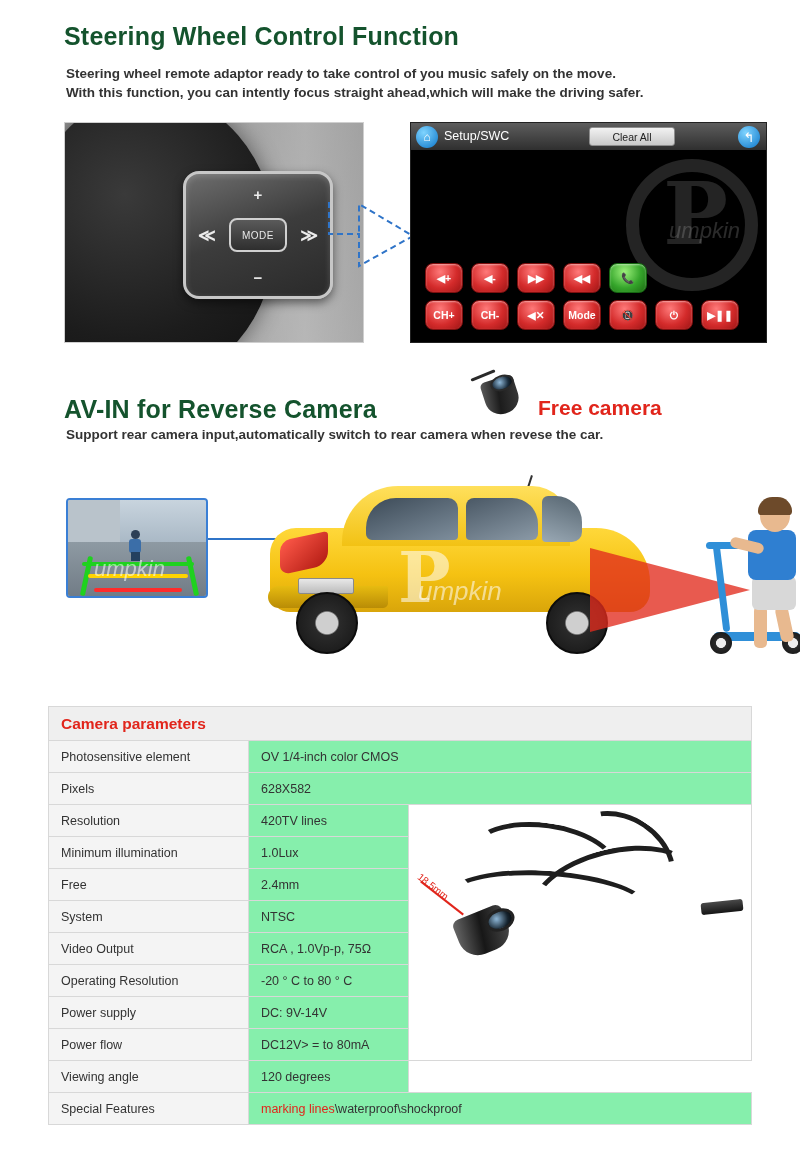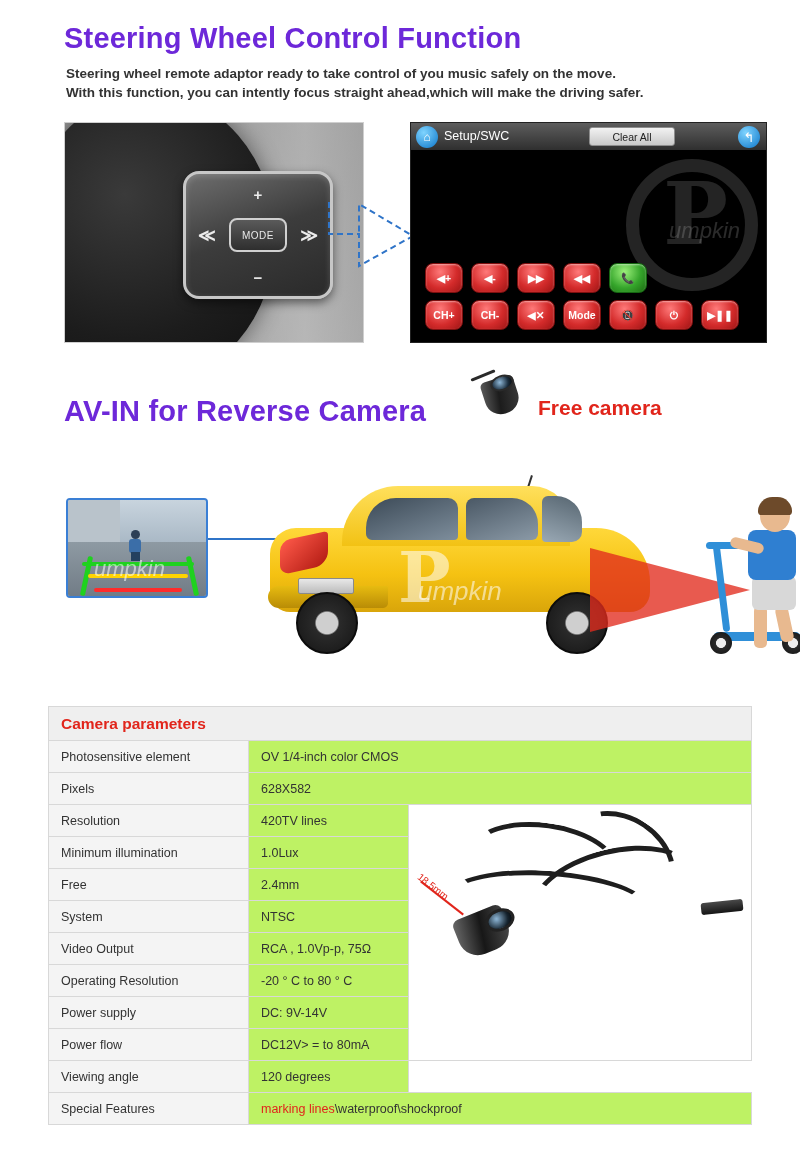--- a/index.html
+++ b/index.html
@@ -7,22 +7,22 @@
     margin: 0; padding: 0;
     width: 800px; height: 1176px;
     background: #ffffff;
     font-family: "Liberation Sans", sans-serif;
     overflow: hidden;
   }
   .page { position: relative; width: 800px; height: 1176px; }
 
   
   .section-title {
-    color: #6d28d9;
-    font-size: 29px;
+    color: #14532d;
+    font-size: 25px;
     font-weight: bold;
     letter-spacing: 0.2px;
   }
   .section-desc {
     color: #333;
     font-size: 13.5px;
     line-height: 19px;
     font-weight: bold;
   }
 
@@ -311,21 +311,21 @@
   .param-table .hdr-row td {
     background: #efefef;
     height: 34px;
   }
   .tbl-title {
     color: #e1251b; font-size: 15.5px; font-weight: bold;
   }
   .param-table td.label {
     width: 200px; background: #f4f4f4;
   }
-  .param-table td.value { width: 160px; background: #bef264; }
+  .param-table td.value { width: 160px; background: #86efac; }
   .param-table td.img-cell { background: #fff; padding: 0; }
   .red-text { color: #e1251b; text-align: center; }
 
   
   .prod-photo { position: relative; width: 100%; height: 100%; overflow: hidden; background:#fff; }
   .cable {
     position: absolute; border: 5px solid #1e1e1e; border-radius: 50%;
     border-color: #1e1e1e transparent transparent transparent;
   }
   .c1 { left: 60px; top: 18px; width: 150px; height: 76px; transform: rotate(8deg); }
@@ -420,20 +420,21 @@
 
   <div class="section-title" id="avin-title">AV-IN for Reverse Camera</div>
 
   <div class="cam-photo">
     <div class="cam-tail"></div>
     <div class="cam-body"></div>
     <div class="cam-lens"></div>
   </div>
 
   <div id="free-cam">Free camera</div>
+  <div class="section-desc" id="avin-desc">Support rear camera input,automatically switch to rear camera when revese the car.</div>
 
   <div class="scene">
 
     <div class="rearview-box">
       <div class="rv-sky"></div>
       <div class="rv-wall"></div>
       <div class="rv-ground"></div>
       <div class="rv-person">
         <div class="rv-head"></div>
         <div class="rv-body"></div>

